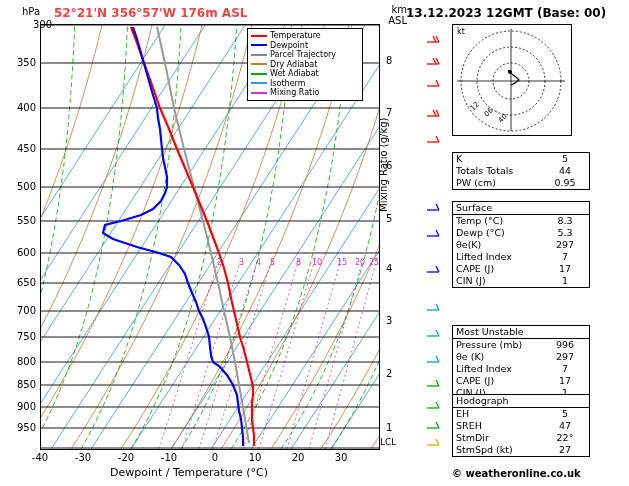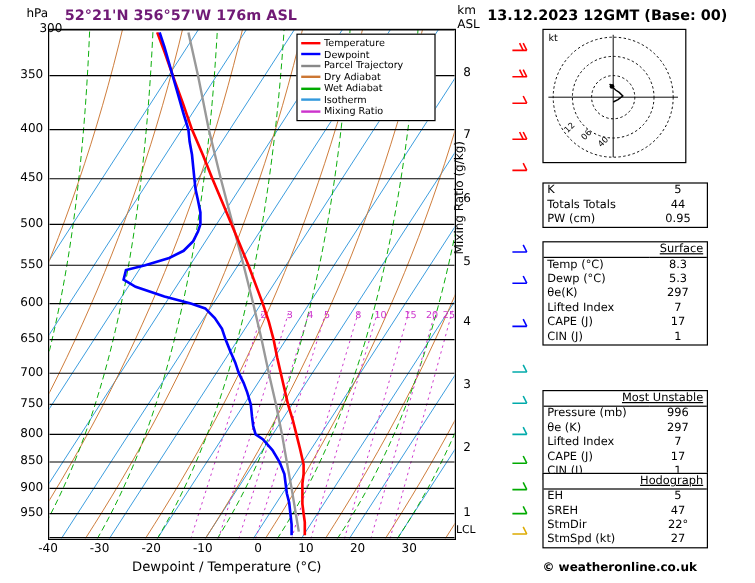--- a/index.html
+++ b/index.html
@@ -8,22 +8,22 @@
     background:#ffffff;
     font-family:"DejaVu Sans", sans-serif;
     font-size:10px;
     color:#000;
     position:relative;
     overflow:hidden;
   }
   .abs{position:absolute;}
 
   
-  #hdr-location{left:54px;top:6px;font-size:12px;font-weight:bold;color:#701a75;}
-  #hdr-km{left:381px;top:4px;font-size:10px;text-align:left;width:26px;line-height:11px;}
+  #hdr-location{left:54px;top:6px;font-size:12px;font-weight:bold;color:#ef4444;}
+  #hdr-km{left:381px;top:4px;font-size:10px;text-align:right;width:26px;line-height:11px;}
   #hdr-date{left:406px;top:6px;font-size:12px;font-weight:bold;color:#000;}
   #hdr-hpa{left:22px;top:6px;font-size:10px;}
 
   
   #plot{
     left:40px;top:24px;width:338px;height:424px;
     border:1px solid #000;
     background:#fff;
     overflow:hidden;
   }
@@ -65,21 +65,21 @@
     border:1px solid #000;background:#fff;
     font-size:9.5px;
   }
   #tbl1{left:452px;top:152px;width:136px;}
   #tbl2{left:452px;top:201px;width:136px;}
   #tbl3{left:452px;top:325px;width:136px;}
   #tbl4{left:452px;top:394px;width:136px;}
   .panel table{border-collapse:collapse;width:100%;}
   .panel td{padding:0 3px;font-size:9.5px;line-height:12px;white-space:nowrap;}
   .panel td.val{text-align:center;width:42px;}
-  .panel .hdr{text-align:right;font-weight:normal;text-decoration:underline;}
+  .panel .hdr{text-align:left;font-weight:normal;}
   .sep{border-top:1px solid #000;}
 
   #footer{left:452px;top:468px;font-size:10px;font-weight:bold;}
 
   
   #barbcol{left:420px;top:24px;width:26px;height:424px;}
 </style>
 </head>
 <body>
 

